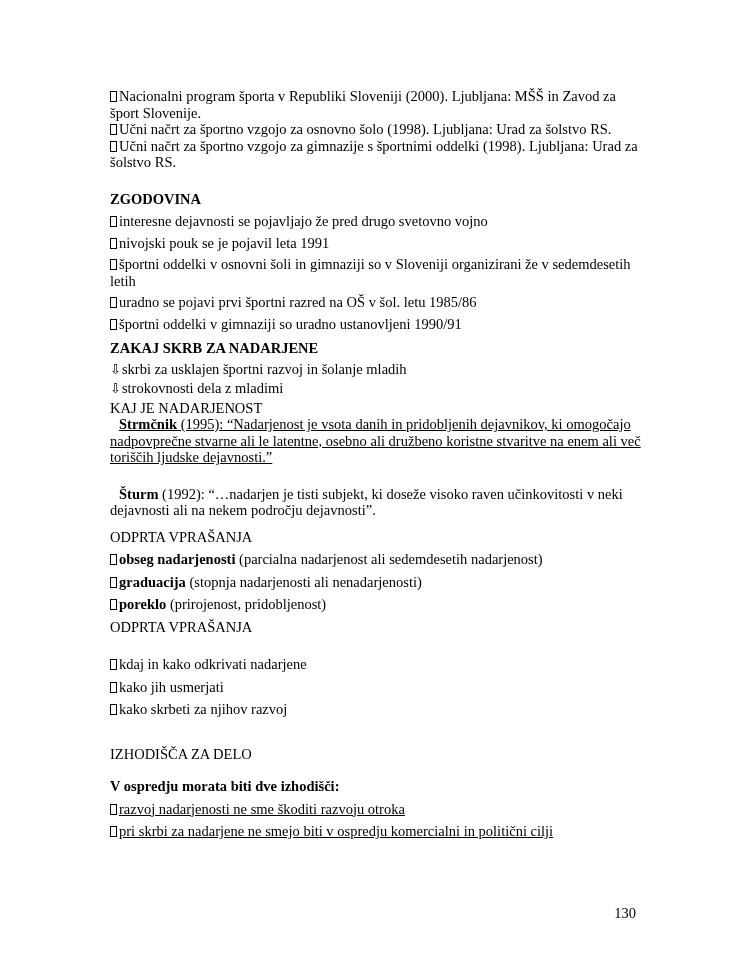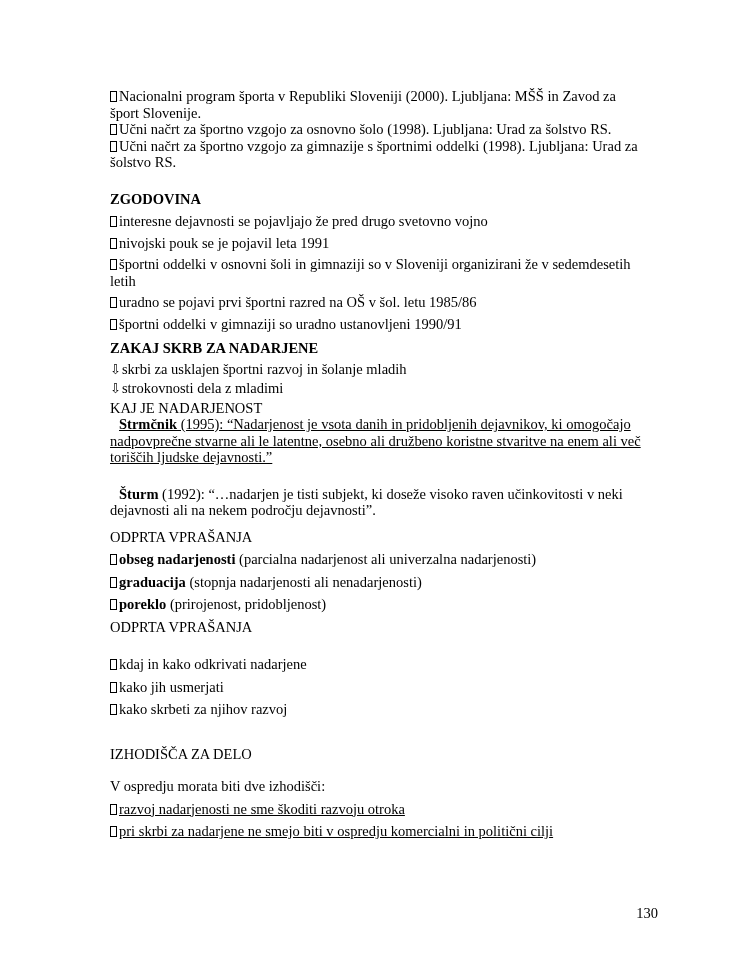--- a/index.html
+++ b/index.html
@@ -46,25 +46,25 @@
   .arrow-item { margin-bottom: 2px; }
   .quote { text-indent: 9px; }
   .quote-1 { margin-bottom: 20px; text-decoration: underline; }
   .odprta-heading { margin-top: 10px; margin-bottom: 6px; }
   .od-item { margin-bottom: 6px; }
   .od-item:last-child { margin-bottom: 0; }
   .odprta-repeat { margin-top: 0; }
   .questions-block { margin-top: 21px; }
   .q-item { margin-bottom: 6px; }
   .izhodisca-heading { margin-top: 28px; }
-  .izhodisca-intro { margin-top: 16px; margin-bottom: 6px; }
+  .izhodisca-intro { margin-top: 16px; margin-bottom: 6px; font-weight: bold; }
   .iz-item { margin-bottom: 6px; text-decoration: underline; }
   .page-number {
     position: absolute;
-    left: 124px;
+    left: 102px;
     top: 905px;
     width: 534px;
     text-align: right;
   }
 </style>
 </head>
 <body>
 
 <div class="page">
   <div class="content">
@@ -88,21 +88,21 @@
       <p class="heading-bold sec-zakaj-heading">ZAKAJ SKRB ZA NADARJENE</p>
       <p class="arrow-item"><span class="arrow-glyph">⇩</span><span>skrbi za usklajen športni razvoj in šolanje mladih</span></p>
       <p class="arrow-item"><span class="arrow-glyph">⇩</span><span>strokovnosti dela z mladimi</span></p>
       <p>KAJ JE NADARJENOST</p>
       <p class="quote quote-1"><b>Strmčnik</b><span> (1995): “Nadarjenost je vsota danih in pridobljenih dejavnikov, ki omogočajo nadpovprečne stvarne ali le latentne, osebno ali družbeno koristne stvaritve na enem ali več toriščih ljudske dejavnosti.”</span></p>
       <p class="quote"><b>Šturm</b><span> (1992): “…nadarjen je tisti subjekt, ki doseže visoko raven učinkovitosti v neki dejavnosti ali na nekem področju dejavnosti”.</span></p>
     </div>
 
     <div>
       <p class="odprta-heading">ODPRTA VPRAŠANJA</p>
-      <p class="od-item"><span class="box-bullet thick"></span><b>obseg nadarjenosti</b><span> (parcialna nadarjenost ali univerzalna nadarjenosti)</span></p>
+      <p class="od-item"><span class="box-bullet thick"></span><b>obseg nadarjenosti</b><span> (parcialna nadarjenost ali sedemdesetih nadarjenost)</span></p>
       <p class="od-item"><span class="box-bullet thick"></span><b>graduacija</b><span> (stopnja nadarjenosti ali nenadarjenosti)</span></p>
       <p class="od-item"><span class="box-bullet thick"></span><b>poreklo</b><span> (prirojenost, pridobljenost)</span></p>
       <p class="odprta-repeat">ODPRTA VPRAŠANJA</p>
 
       <div class="questions-block">
         <p class="q-item"><span class="box-bullet"></span><span>kdaj in kako odkrivati nadarjene</span></p>
         <p class="q-item"><span class="box-bullet"></span><span>kako jih usmerjati</span></p>
         <p class="q-item"><span class="box-bullet"></span><span>kako skrbeti za njihov razvoj</span></p>
       </div>
     </div>

